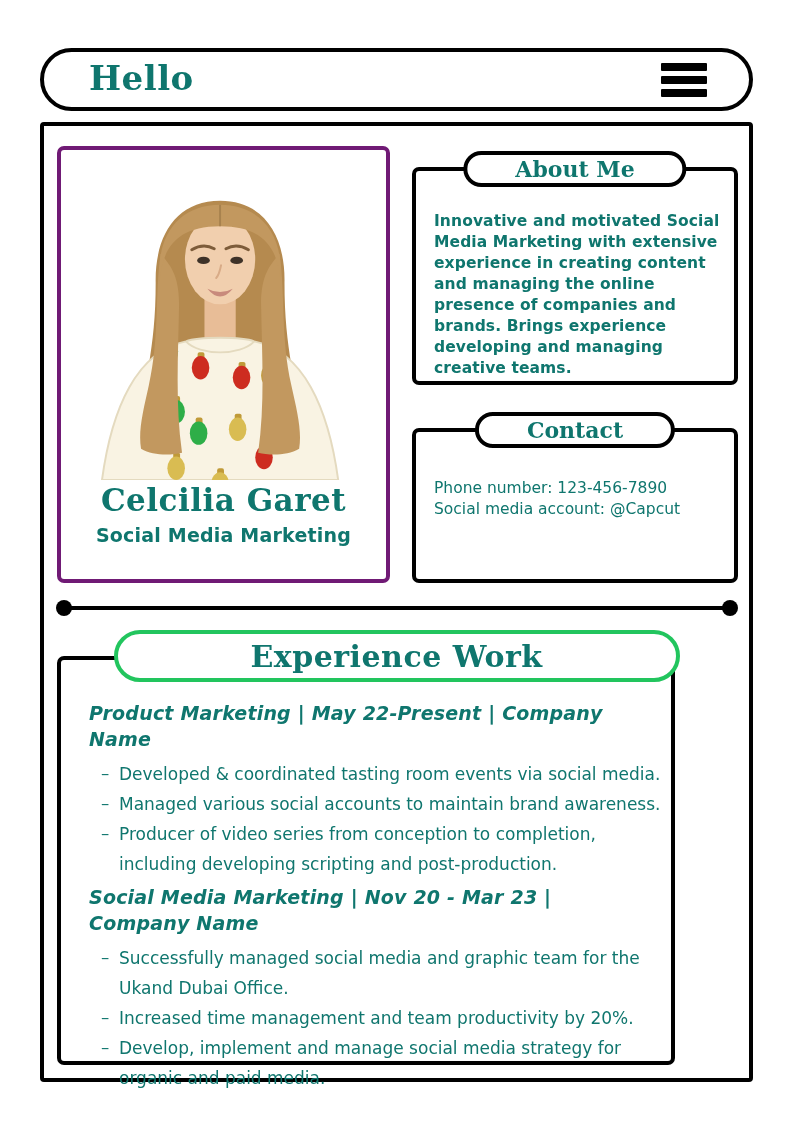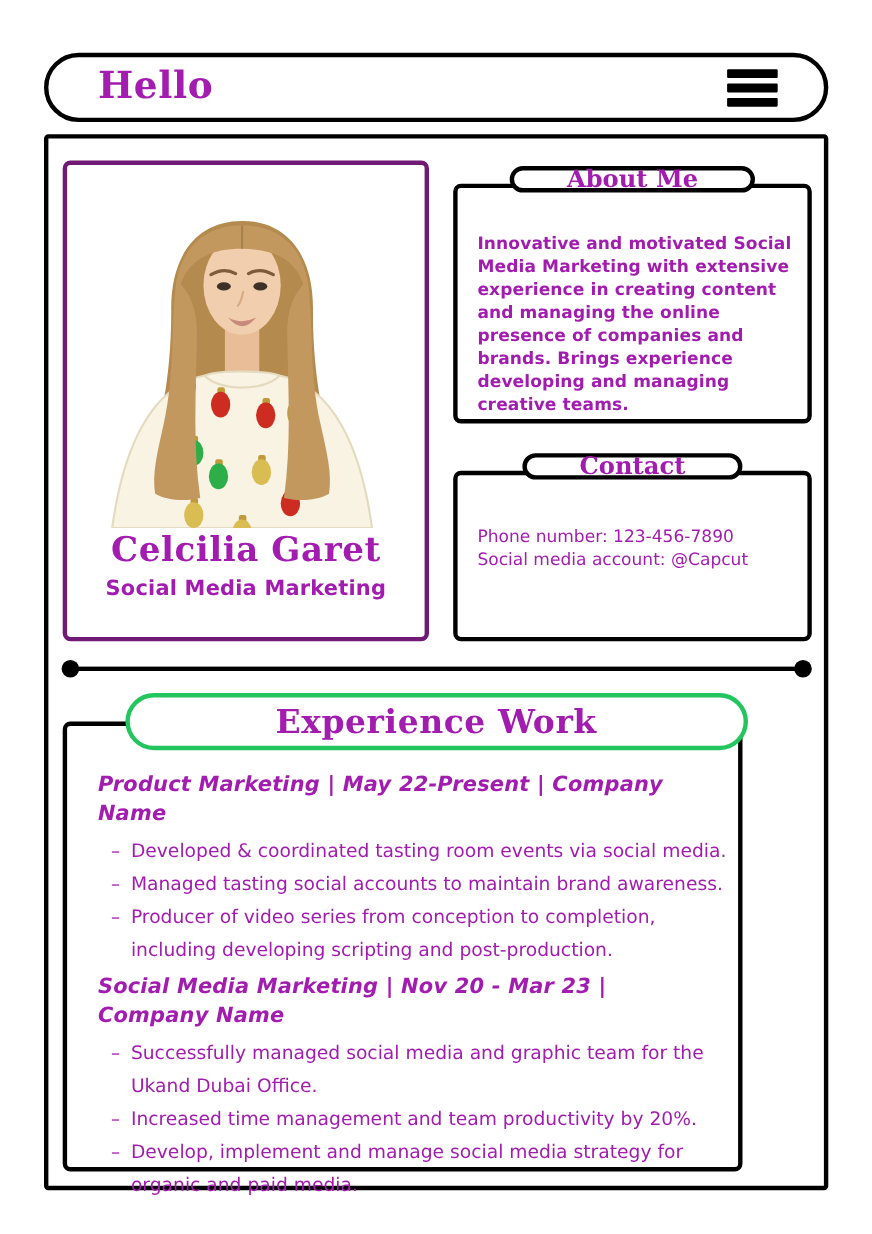--- a/index.html
+++ b/index.html
@@ -1,19 +1,19 @@
 <!DOCTYPE html>
 <html><head>
 <meta charset="utf-8">
 <style>
   * { margin:0; padding:0; box-sizing:border-box; }
   html,body { background:#ffffff; }
   .page {
     position:relative; width:793px; height:1122px; background:#fff;
-    font-family:"DejaVu Sans", sans-serif; color:#a21caf; overflow:hidden;
+    font-family:"DejaVu Sans", sans-serif; color:#0f766e; overflow:hidden;
   }
   .fat { font-family:"DejaVu Serif", serif; font-weight:bold; }
 
   
   .hello-bar {
     position:absolute; left:40px; top:48px; width:713px; height:63px;
     border:4px solid #000; border-radius:36px; background:#fff;
     display:flex; align-items:center; justify-content:space-between;
     padding:0 42px 0 45px;
   }
@@ -42,21 +42,21 @@
     position:absolute; border:4px solid #000; border-radius:7px; background:#fff;
   }
   .pill-title {
     position:absolute; left:50%; transform:translateX(-50%);
     background:#fff; border:4px solid #000; border-radius:999px;
     display:flex; align-items:center; justify-content:center;
     white-space:nowrap; z-index:3;
   }
   .about-box  { left:368px; top:41px;  width:326px; height:218px; padding:40px 10px 0 18px; }
   .about-box .pill-title, .contact-box .pill-title {
-    top:-20px; height:24px; padding:0 48px; font-size:22px;
+    top:-20px; height:36px; padding:0 48px; font-size:22px;
   }
   .contact-box{ left:368px; top:302px; width:326px; height:155px; padding:46px 10px 0 18px; }
   .body-text { font-size:15.5px; font-weight:bold; line-height:21px; letter-spacing:0.1px; }
   .contact-line { font-size:15.5px; font-weight:normal; line-height:21px; white-space:nowrap; }
 
   
   .divider {
     position:absolute; left:13px; top:480px; width:680px; height:4px; background:#000;
   }
   .divider .dot {
@@ -194,21 +194,21 @@
     <div class="exp-box">
 
       <div class="job-heading">Product Marketing | May 22-Present | Company Name</div>
       <div class="bullets">
         <div class="bullet">
           <span class="dash">–</span>
           <span class="txt">Developed &amp; coordinated tasting room events via social media.</span>
         </div>
         <div class="bullet">
           <span class="dash">–</span>
-          <span class="txt">Managed tasting social accounts to maintain brand awareness.</span>
+          <span class="txt">Managed various social accounts to maintain brand awareness.</span>
         </div>
         <div class="bullet">
           <span class="dash">–</span>
           <span class="txt">Producer of video series from conception to completion, including developing scripting and post-production.</span>
         </div>
       </div>
 
       <div class="job-heading">Social Media Marketing | Nov 20 - Mar 23 | Company Name</div>
       <div class="bullets">
         <div class="bullet">

